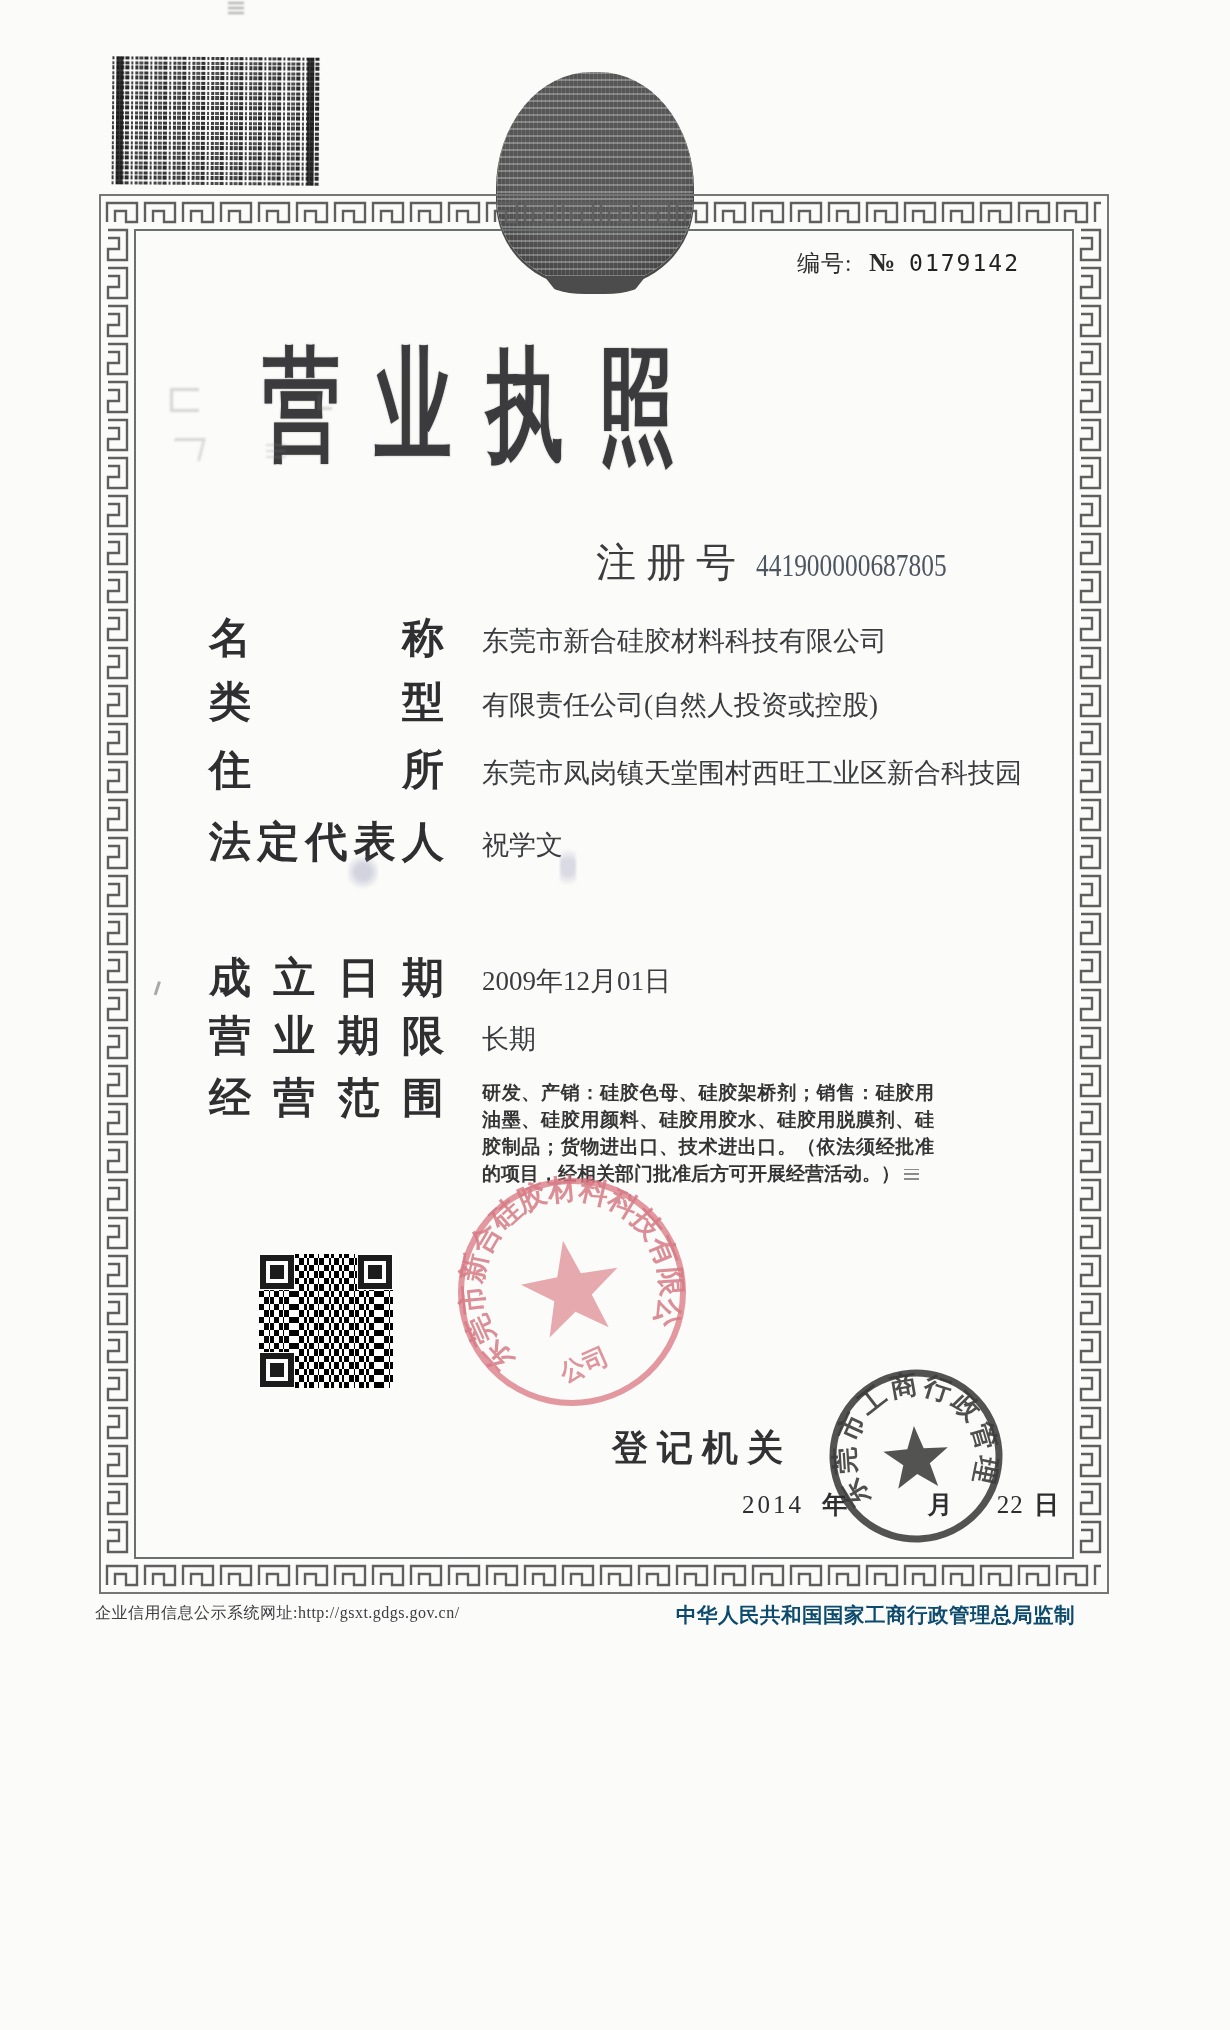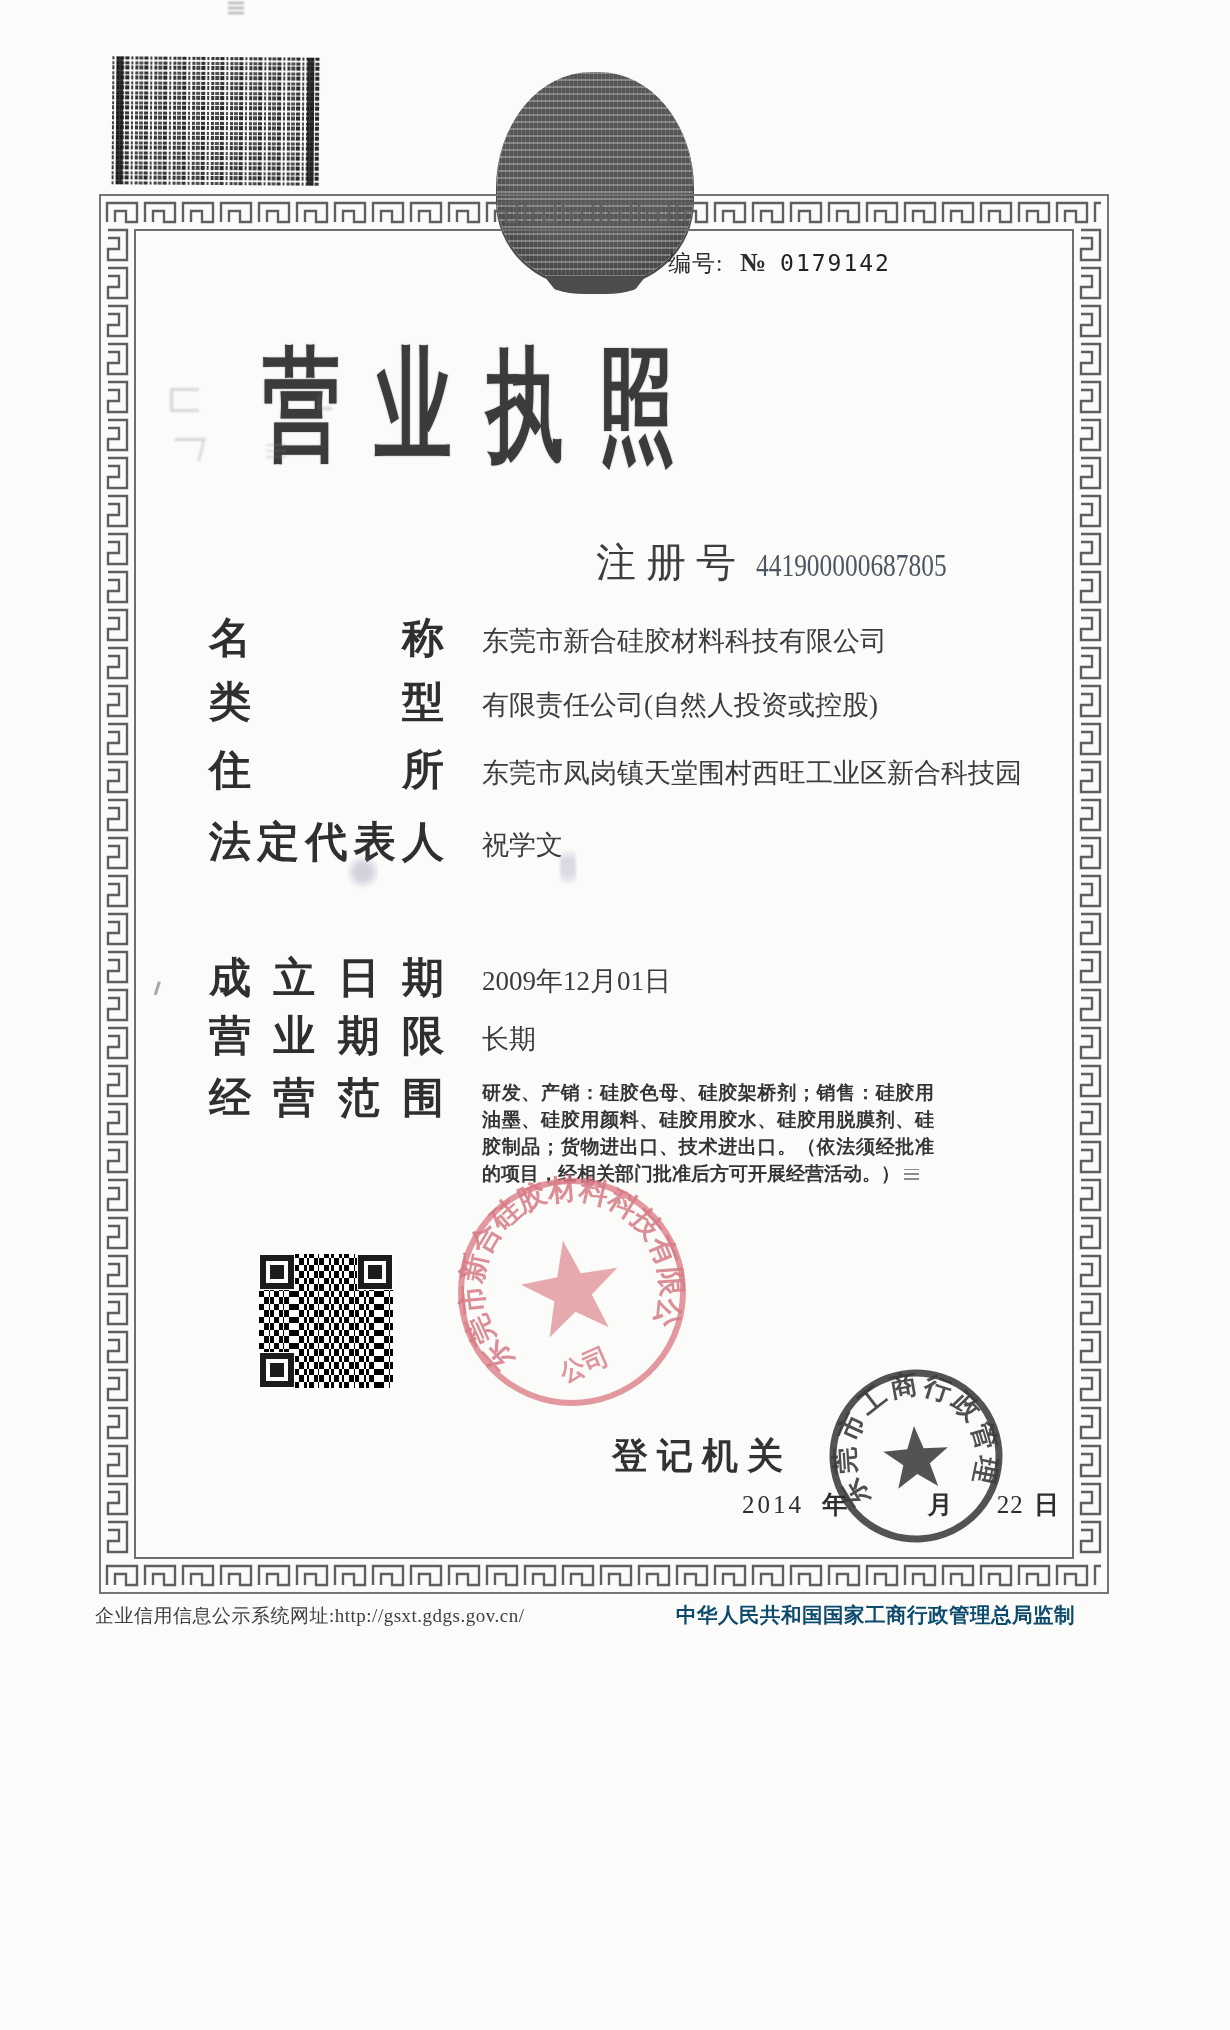--- a/index.html
+++ b/index.html
@@ -46,21 +46,21 @@
   .frame{position:absolute;left:99px;top:194px;width:1006px;height:1396px;border:2px solid #767676;}
   .frame svg{position:absolute;display:block;}
   .frame .strip-top{left:2px;top:3px;width:998px;height:27px;}
   .frame .strip-bottom{left:2px;bottom:3px;width:998px;height:27px;}
   .frame .strip-left{left:3px;top:30px;width:27px;height:1332px;}
   .frame .strip-right{right:3px;top:30px;width:27px;height:1332px;}
   .frame .inner-line{position:absolute;inset:33px;border:2px solid #6a6f70;}
 
   
   .serial{
-    position:absolute;top:248px;left:668px;width:400px;text-align:left;
+    position:absolute;top:248px;left:620px;width:400px;text-align:right;
     font-size:23px;color:#2d2d2d;letter-spacing:1px;white-space:nowrap;
   }
   .serial .numero{font-weight:bold;font-size:26px;margin:0 6px 0 10px;}
   .serial .digits{font-family:"DejaVu Sans Mono","Liberation Mono",monospace;font-size:23px;letter-spacing:2px;color:#222;}
 
   .cert-title{
     position:absolute;left:263px;top:338px;width:700px;
     font-family:"Liberation Sans","DejaVu Sans",sans-serif;
     font-weight:900;font-size:122px;line-height:1.1;color:#3b3b3d;
     text-align:justify;text-align-last:justify;
@@ -108,29 +108,29 @@
   }
   .qr .finder{position:absolute;width:36px;height:36px;background:#fff;padding:0;}
   .qr .finder i{position:absolute;inset:1px;border:6px solid #1c1c1c;display:block;}
   .qr .finder i:after{content:"";position:absolute;inset:4px;background:#1c1c1c;}
   .qr .f-tl{left:0;top:0;} .qr .f-tr{right:0;top:0;} .qr .f-bl{left:0;bottom:0;}
 
   
   .company-seal{position:absolute;left:452px;top:1172px;width:240px;height:240px;transform:rotate(-10deg);opacity:.92;}
   .registry-seal{position:absolute;left:826px;top:1366px;width:180px;height:180px;transform:rotate(-4deg);opacity:.93;}
 
-  .registrar{position:absolute;left:612px;top:1424px;font-size:36px;font-weight:700;color:#323234;white-space:nowrap;margin-top:8px;}
+  .registrar{position:absolute;left:612px;top:1424px;font-size:36px;font-weight:700;color:#323234;white-space:nowrap;}
   .dateline{position:absolute;left:742px;top:1488px;font-size:25px;color:#2e2e30;white-space:nowrap;}
   .dateline .y{letter-spacing:3px;}
   .dateline .u1{margin-left:12px;font-weight:600;}
   .dateline .u2{margin-left:74px;font-weight:600;}
   .dateline .d{margin-left:38px;letter-spacing:1px;}
   .dateline .u3{margin-left:4px;font-weight:600;}
 
-  .footer-left{position:absolute;left:95px;top:1603px;font-size:19px;color:#3e3e40;letter-spacing:.5px;}
+  .footer-left{position:absolute;left:95px;top:1603px;font-size:16px;color:#3e3e40;letter-spacing:.5px;}
   .footer-right{position:absolute;left:676px;top:1601px;font-size:20.5px;font-weight:700;color:#0c4a6e;letter-spacing:.5px;}
 
   
   .smudge{position:absolute;opacity:.28;filter:blur(1.2px);}
   .sm1{left:170px;top:388px;width:26px;height:18px;border:3px solid #777;border-right:none;}
   .sm2{left:318px;top:395px;width:12px;height:12px;border-bottom:3px solid #777;border-left:2px solid #888;}
   .sm3{left:172px;top:438px;width:28px;height:20px;border-top:3px solid #777;border-right:3px solid #888;transform:skewX(-14deg);}
   .sm4{left:266px;top:443px;width:20px;height:15px;background:repeating-linear-gradient(0deg,#888 0 2px,transparent 2px 6px);}
   .sm5{left:148px;top:980px;width:8px;height:14px;border-right:3px solid #666;transform:rotate(18deg);opacity:.55;filter:blur(.4px);}
   .sm6{left:348px;top:852px;width:30px;height:40px;background:radial-gradient(circle,#8a8ab0 0 30%,transparent 70%);opacity:.35;}

